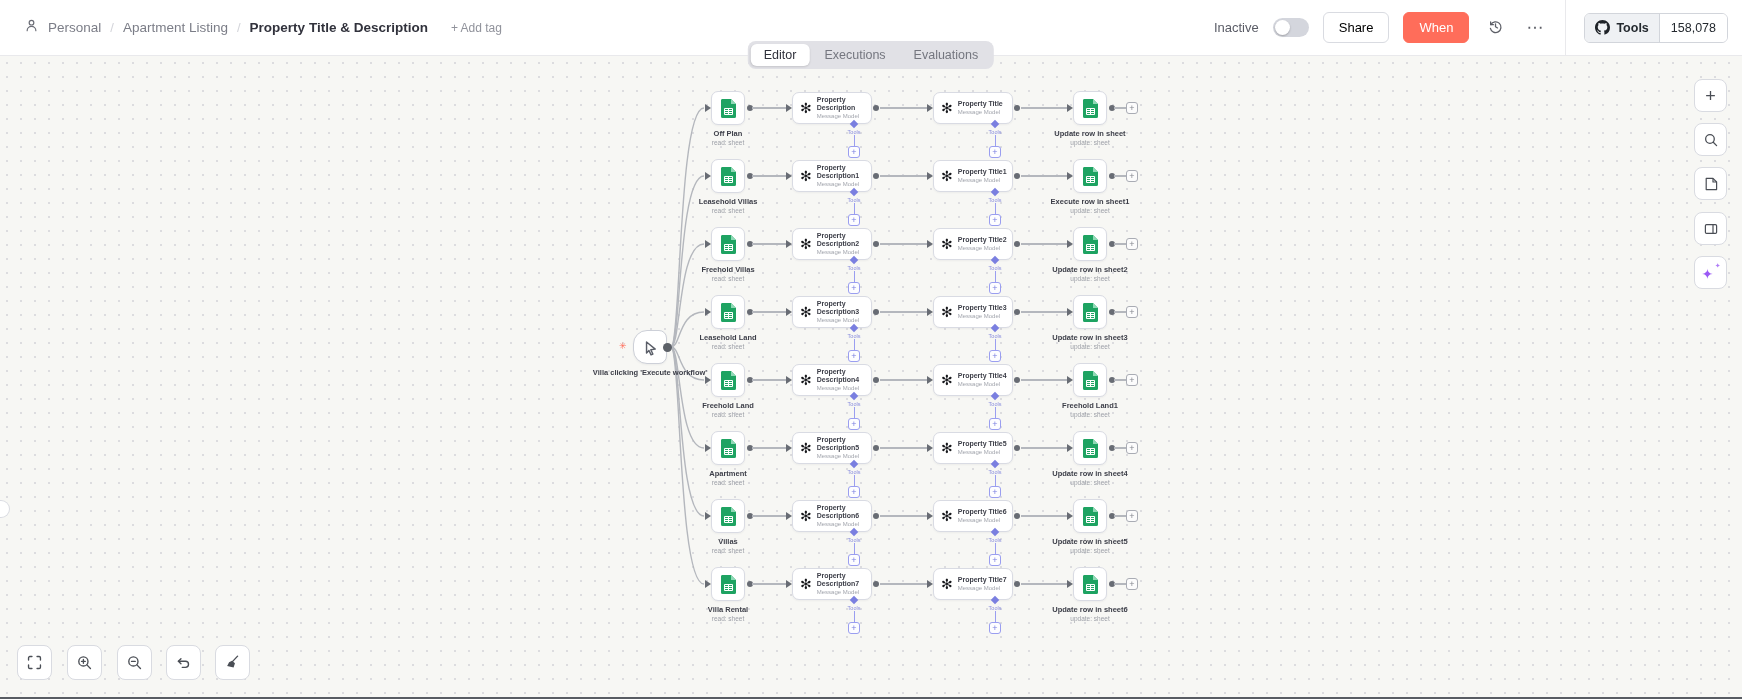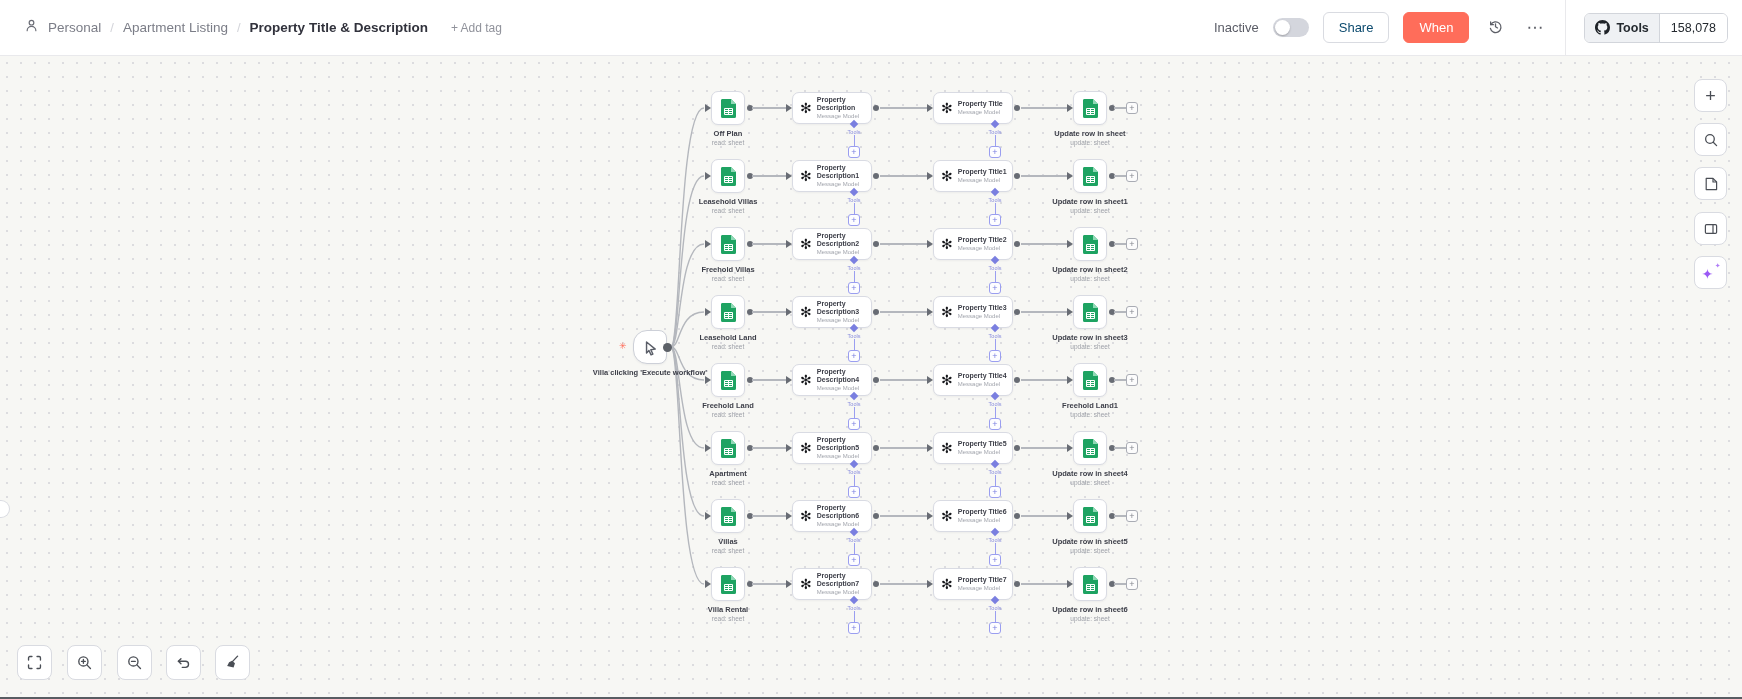--- a/index.html
+++ b/index.html
@@ -15,21 +15,21 @@
   .crumb { font-size:13.5px; color:#7b7d87; }
   .crumb-sep { color:#d3d4da; font-size:13px; }
   .crumb-title { font-size:13.5px; color:#31323c; font-weight:bold; }
   .add-tag { font-size:12px; color:#90929b; margin-left:14px; cursor:pointer; }
   .h-right { display:flex; align-items:center; gap:14px; height:56px; }
   .status-label { font-size:13px; color:#5a5c66; }
   .toggle { width:36px; height:19px; border-radius:10px; background:#d4d6dd; position:relative; cursor:pointer; }
   .toggle .knob { position:absolute; left:2px; top:2px; width:15px; height:15px; border-radius:50%;
     background:#fff; box-shadow:0 1px 2px rgba(0,0,0,.25); }
   .btn { font-size:13px; border-radius:6px; padding:7px 15px; cursor:pointer; border:1px solid transparent; }
-  .btn-share { background:#fff; border-color:#d9dbe1; color:#0c4a6e; }
+  .btn-share { background:#fff; border-color:#d9dbe1; color:#000000; }
   .btn-save { background:#ff6d5a; color:#fff; border-color:#ff6d5a; }
   .icon-btn { color:#5c5e66; font-size:17px; line-height:1; cursor:pointer; padding:2px 4px; }
   .h-divider { width:1px; height:56px; background:#e9e9ec; margin:0 4px; }
   .gh { display:flex; align-items:stretch; border:1px solid #d2d5db; border-radius:6px; overflow:hidden; height:30px; cursor:pointer; }
   .gh-star { display:flex; align-items:center; gap:6px; background:#eff1f4; padding:0 10px;
     border-right:1px solid #d2d5db; font-size:12.5px; font-weight:bold; color:#24292f; }
   .gh-count { display:flex; align-items:center; background:#fff; padding:0 11px; font-size:12.5px; color:#24292f; }
 
   
   .tabs { position:absolute; top:41px; left:50%; transform:translateX(-50%); z-index:40;
@@ -123,20 +123,25 @@
           <svg width="15" height="15" viewBox="0 0 16 16" fill="#1f2328">
             <path d="M8 0C3.58 0 0 3.58 0 8c0 3.54 2.29 6.53 5.47 7.59.4.07.55-.17.55-.38 0-.19-.01-.82-.01-1.49-2.01.37-2.53-.49-2.69-.94-.09-.23-.48-.94-.82-1.13-.28-.15-.68-.52-.01-.53.63-.01 1.08.58 1.23.82.72 1.21 1.87.87 2.33.66.07-.52.28-.87.51-1.07-1.78-.2-3.64-.89-3.64-3.95 0-.87.31-1.59.82-2.15-.08-.2-.36-1.02.08-2.12 0 0 .67-.21 2.2.82.64-.18 1.32-.27 2-.27s1.36.09 2 .27c1.53-1.04 2.2-.82 2.2-.82.44 1.1.16 1.92.08 2.12.51.56.82 1.27.82 2.15 0 3.07-1.87 3.75-3.65 3.95.29.25.54.73.54 1.48 0 1.07-.01 1.93-.01 2.2 0 .21.15.46.55.38A8.01 8.01 0 0 0 16 8c0-4.42-3.58-8-8-8z"></path>
           </svg>
           <span>Tools</span>
         </span>
         <span class="gh-count">158,078</span>
       </span>
     </div>
   </div>
 
+  <div class="tabs">
+    <span class="tab active">Editor</span>
+    <span class="tab">Executions</span>
+    <span class="tab">Evaluations</span>
+  </div>
 
   <div class="canvas">
     <svg class="fan" id="fan-svg">
         <path d="M671,291 C681,291 678,52 704,52" fill="none" stroke="#b4b7bd" stroke-width="1.4"></path>
         <path d="M671,291 C681,291 678,120 704,120" fill="none" stroke="#b4b7bd" stroke-width="1.4"></path>
         <path d="M671,291 C681,291 678,188 704,188" fill="none" stroke="#b4b7bd" stroke-width="1.4"></path>
         <path d="M671,291 C681,291 678,256 704,256" fill="none" stroke="#b4b7bd" stroke-width="1.4"></path>
         <path d="M671,291 C681,291 678,324 704,324" fill="none" stroke="#b4b7bd" stroke-width="1.4"></path>
         <path d="M671,291 C681,291 678,392 704,392" fill="none" stroke="#b4b7bd" stroke-width="1.4"></path>
         <path d="M671,291 C681,291 678,460 704,460" fill="none" stroke="#b4b7bd" stroke-width="1.4"></path>
@@ -236,21 +241,21 @@
         <div class="vline" style="left: 995px; top: 147px; height: 11px;"></div>
         <div class="mini-box" style="left: 989px; top: 158px;">+</div>
         <div class="hline" style="left: 1021px; top: 119px; width: 46px;"></div>
         <div class="node" style="left: 1073px; top: 103px; width: 34px; height: 34px;">
           <svg width="15" height="19" viewBox="0 0 15 19">
             <path d="M1 0h9l5 5v12.5A1.5 1.5 0 0 1 13.5 19h-12A1.5 1.5 0 0 1 0 17.5v-16A1.5 1.5 0 0 1 1 0z" fill="#1ea362"></path>
             <path d="M10 0l5 5h-5z" fill="#8fd9b6"></path>
             <path d="M3.5 9.5h8v6h-8zM3.5 11.5h8M3.5 13.5h8M7.5 9.5v6" stroke="#fff" stroke-width="1" fill="none"></path>
           </svg>
         </div>
-        <div class="node-label" style="left: 1035px; top: 141px; width: 110px;">Update row in sheet1</div>
+        <div class="node-label" style="left: 1035px; top: 141px; width: 110px;">Execute row in sheet1</div>
         <div class="node-sub" style="left: 1035px; top: 151px; width: 110px;">update: sheet</div>
         <div class="in-arrow" style="left: 1067px; top: 116px;"></div>
         <div class="dot" style="left: 1109px; top: 117px;"></div>
         <div class="hline" style="left: 1114px; top: 119px; width: 12px;"></div>
         <div class="mini-box gray" style="left: 1126px; top: 114px;">+</div>
         <div class="node" style="left: 711px; top: 171px; width: 34px; height: 34px;">
           <svg width="15" height="19" viewBox="0 0 15 19">
             <path d="M1 0h9l5 5v12.5A1.5 1.5 0 0 1 13.5 19h-12A1.5 1.5 0 0 1 0 17.5v-16A1.5 1.5 0 0 1 1 0z" fill="#1ea362"></path>
             <path d="M10 0l5 5h-5z" fill="#8fd9b6"></path>
             <path d="M3.5 9.5h8v6h-8zM3.5 11.5h8M3.5 13.5h8M7.5 9.5v6" stroke="#fff" stroke-width="1" fill="none"></path>

